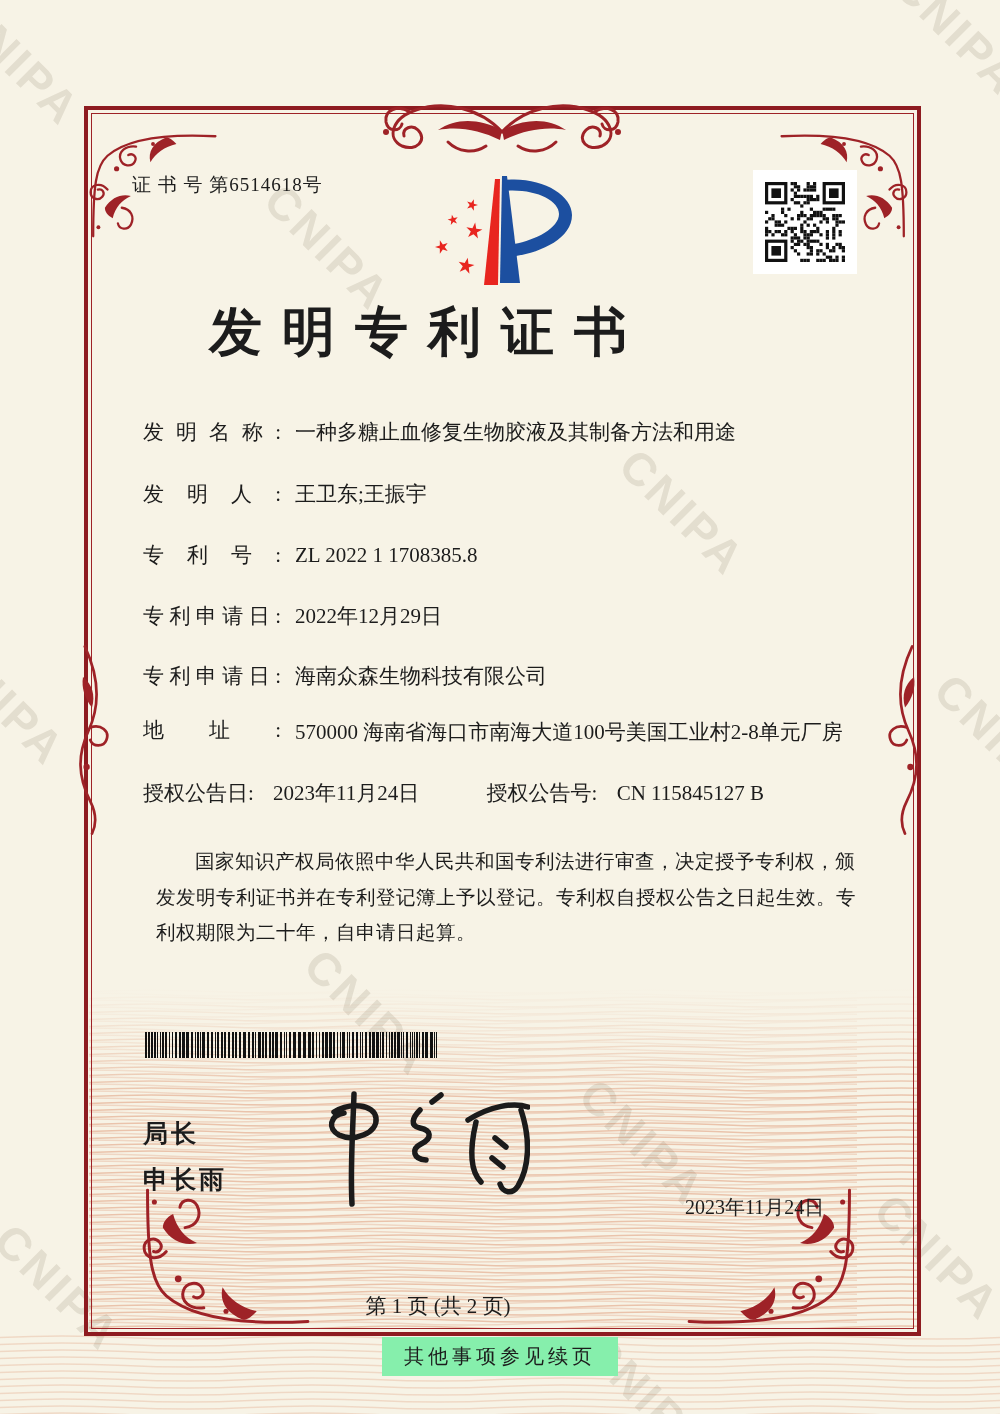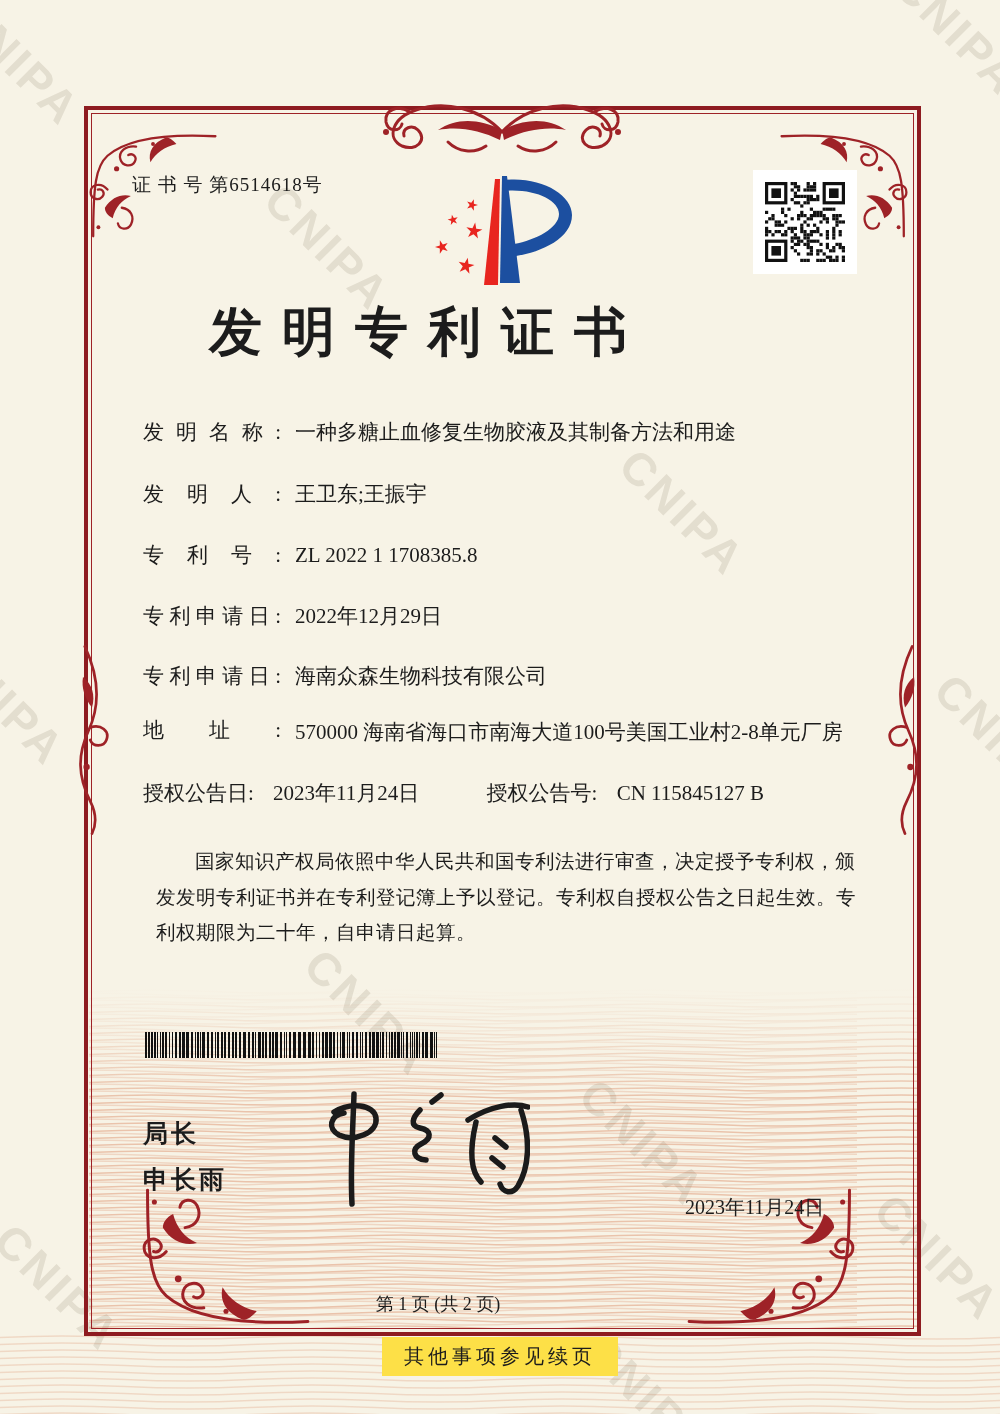--- a/index.html
+++ b/index.html
@@ -46,23 +46,23 @@
   .paras p{margin:16px;text-indent:2em;}
 
   
   .barcode{left:145px;top:1032px;width:296px;height:26px;z-index:4;}
   .signer{font-family:"Liberation Sans","DejaVu Sans",sans-serif;font-weight:600;
       font-size:25px;letter-spacing:3px;z-index:4;}
   .signer-title{left:143px;top:1117px;}
   .signer-name{left:143px;top:1163px;}
   .signature{left:292px;top:1080px;width:238px;height:128px;z-index:4;}
   .issue-date{left:685px;top:1194px;font-size:20px;z-index:4;}
-  .page-ind{left:0;top:1292px;width:876px;text-align:center;font-size:18px;z-index:4;}
+  .page-ind{left:0;top:1292px;width:876px;text-align:center;font-size:21px;z-index:4;}
   .note-box{left:0;top:1337px;width:1000px;text-align:center;z-index:4;}
-  .note-box span{display:inline-block;background:#fde047;padding:6px 22px;font-size:20px;
+  .note-box span{display:inline-block;background:#86efac;padding:6px 22px;font-size:20px;
       letter-spacing:4px;}
 </style>
 </head>
 <body>
 
 <svg width="0" height="0" style="position:absolute">
   <defs>
     <polygon id="star" points="0,-1 0.2245,-0.309 0.9511,-0.309 0.3633,0.118 0.5878,0.809 0,0.382 -0.5878,0.809 -0.3633,0.118 -0.9511,-0.309 -0.2245,-0.309"></polygon>
     <symbol id="orn-corner" viewBox="0 0 200 170">
       <g fill="none" stroke="#9e2227" stroke-width="3.5" stroke-linecap="round">

